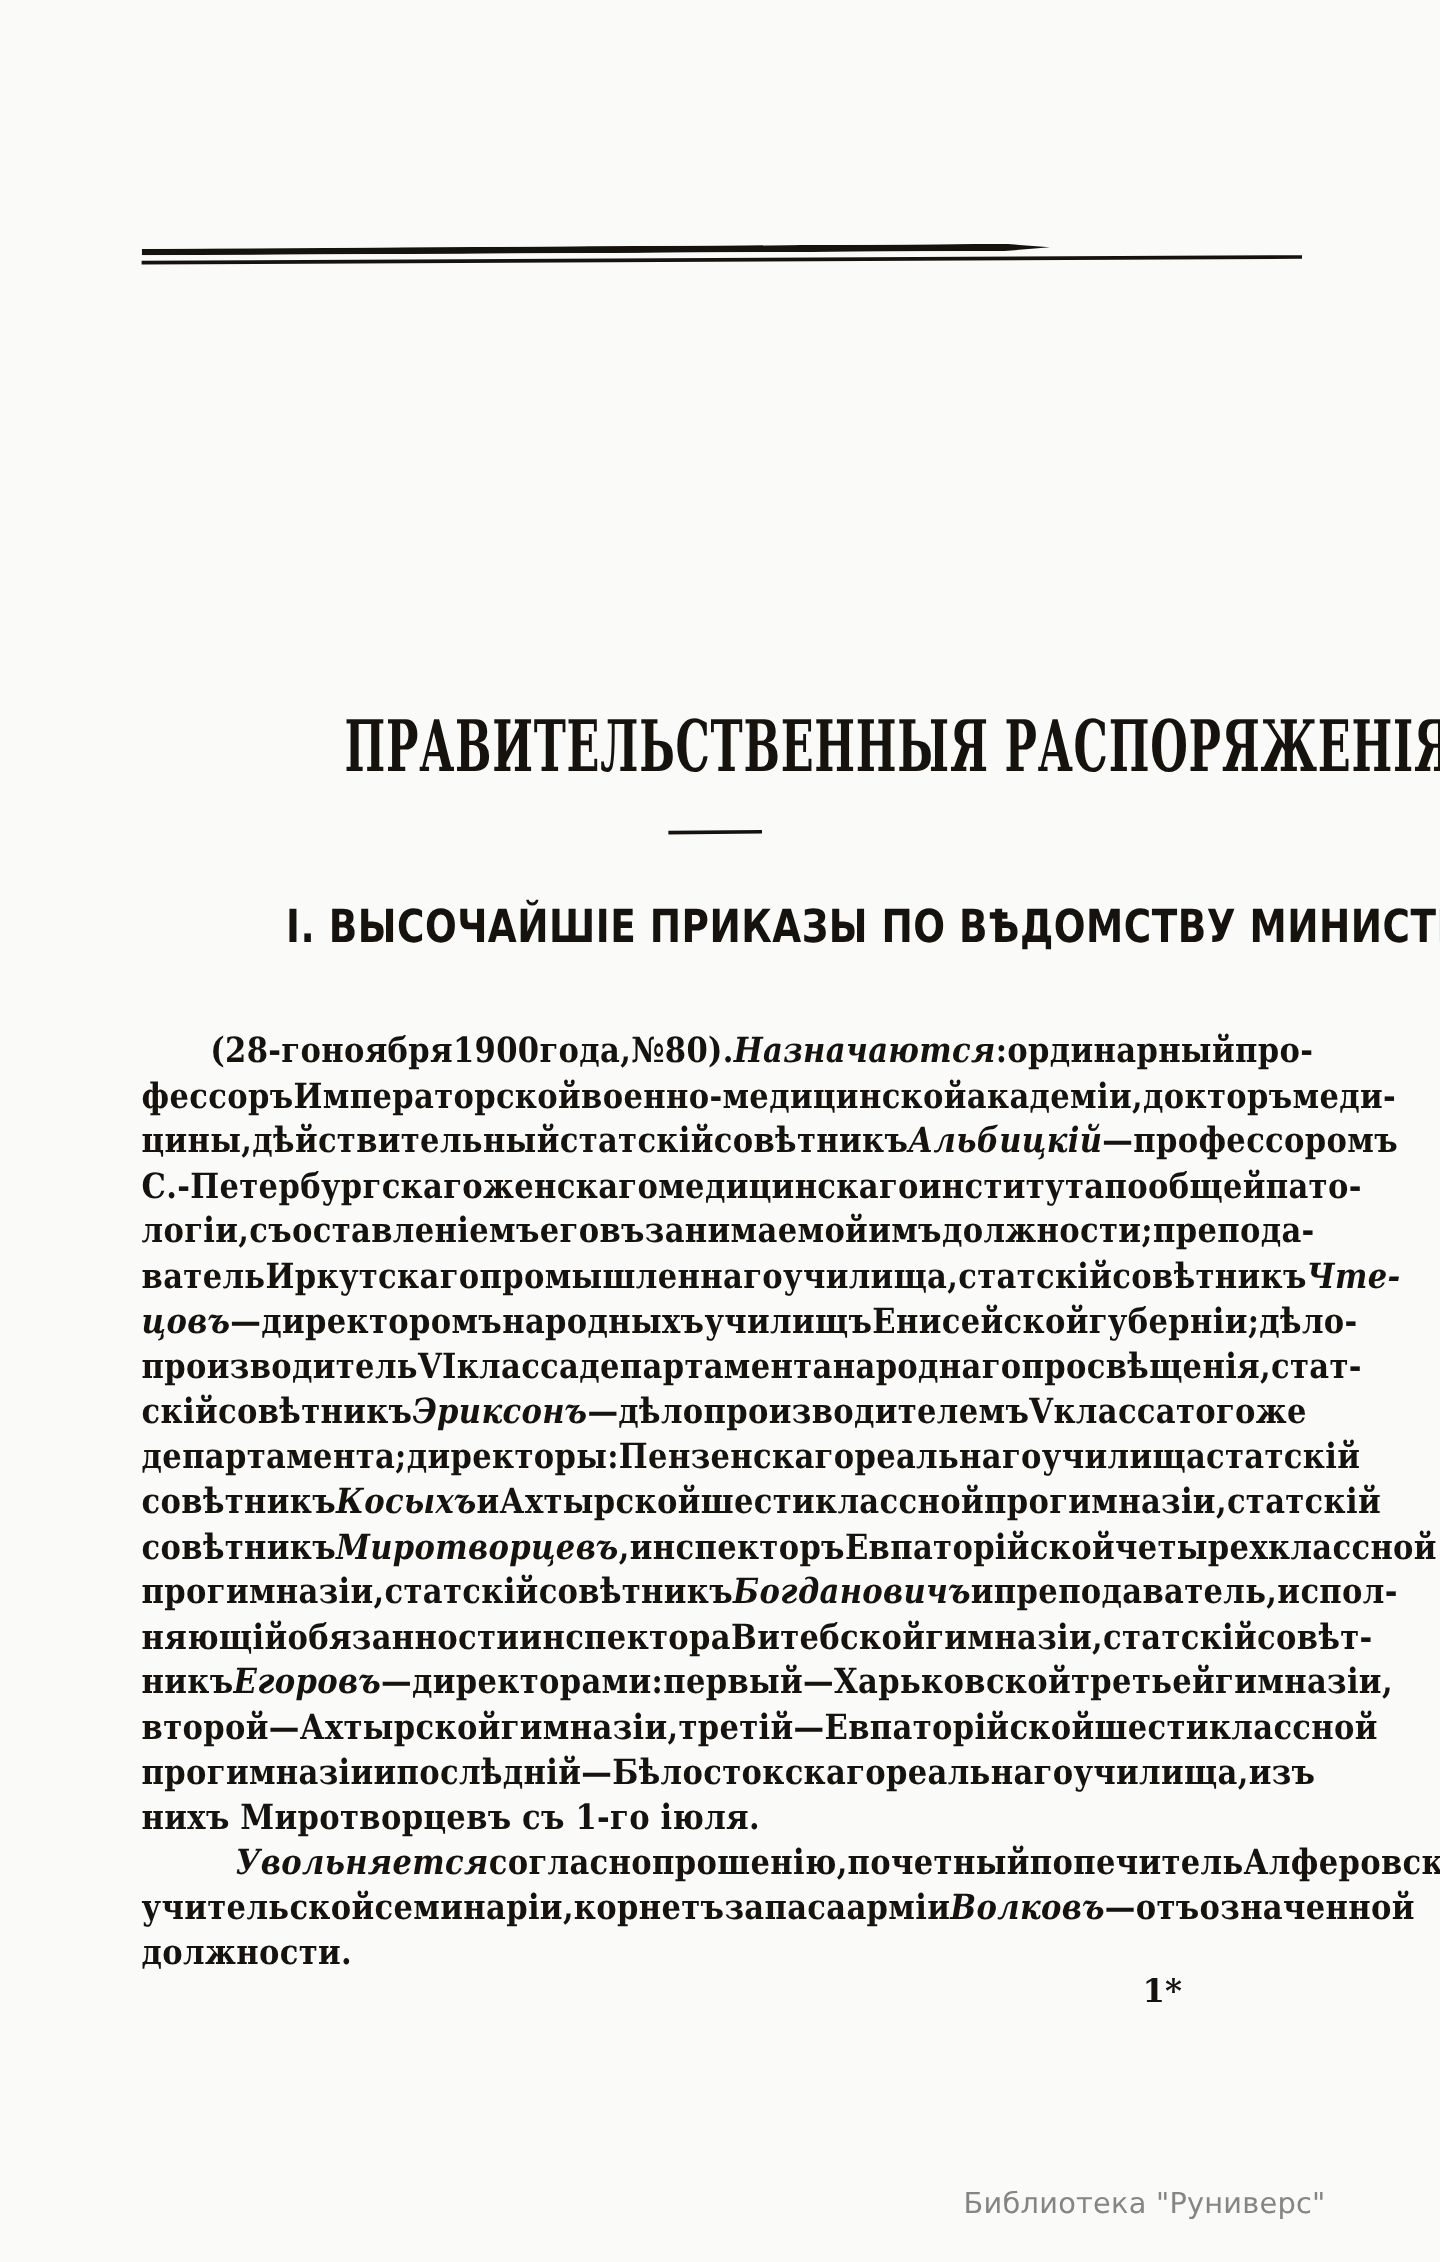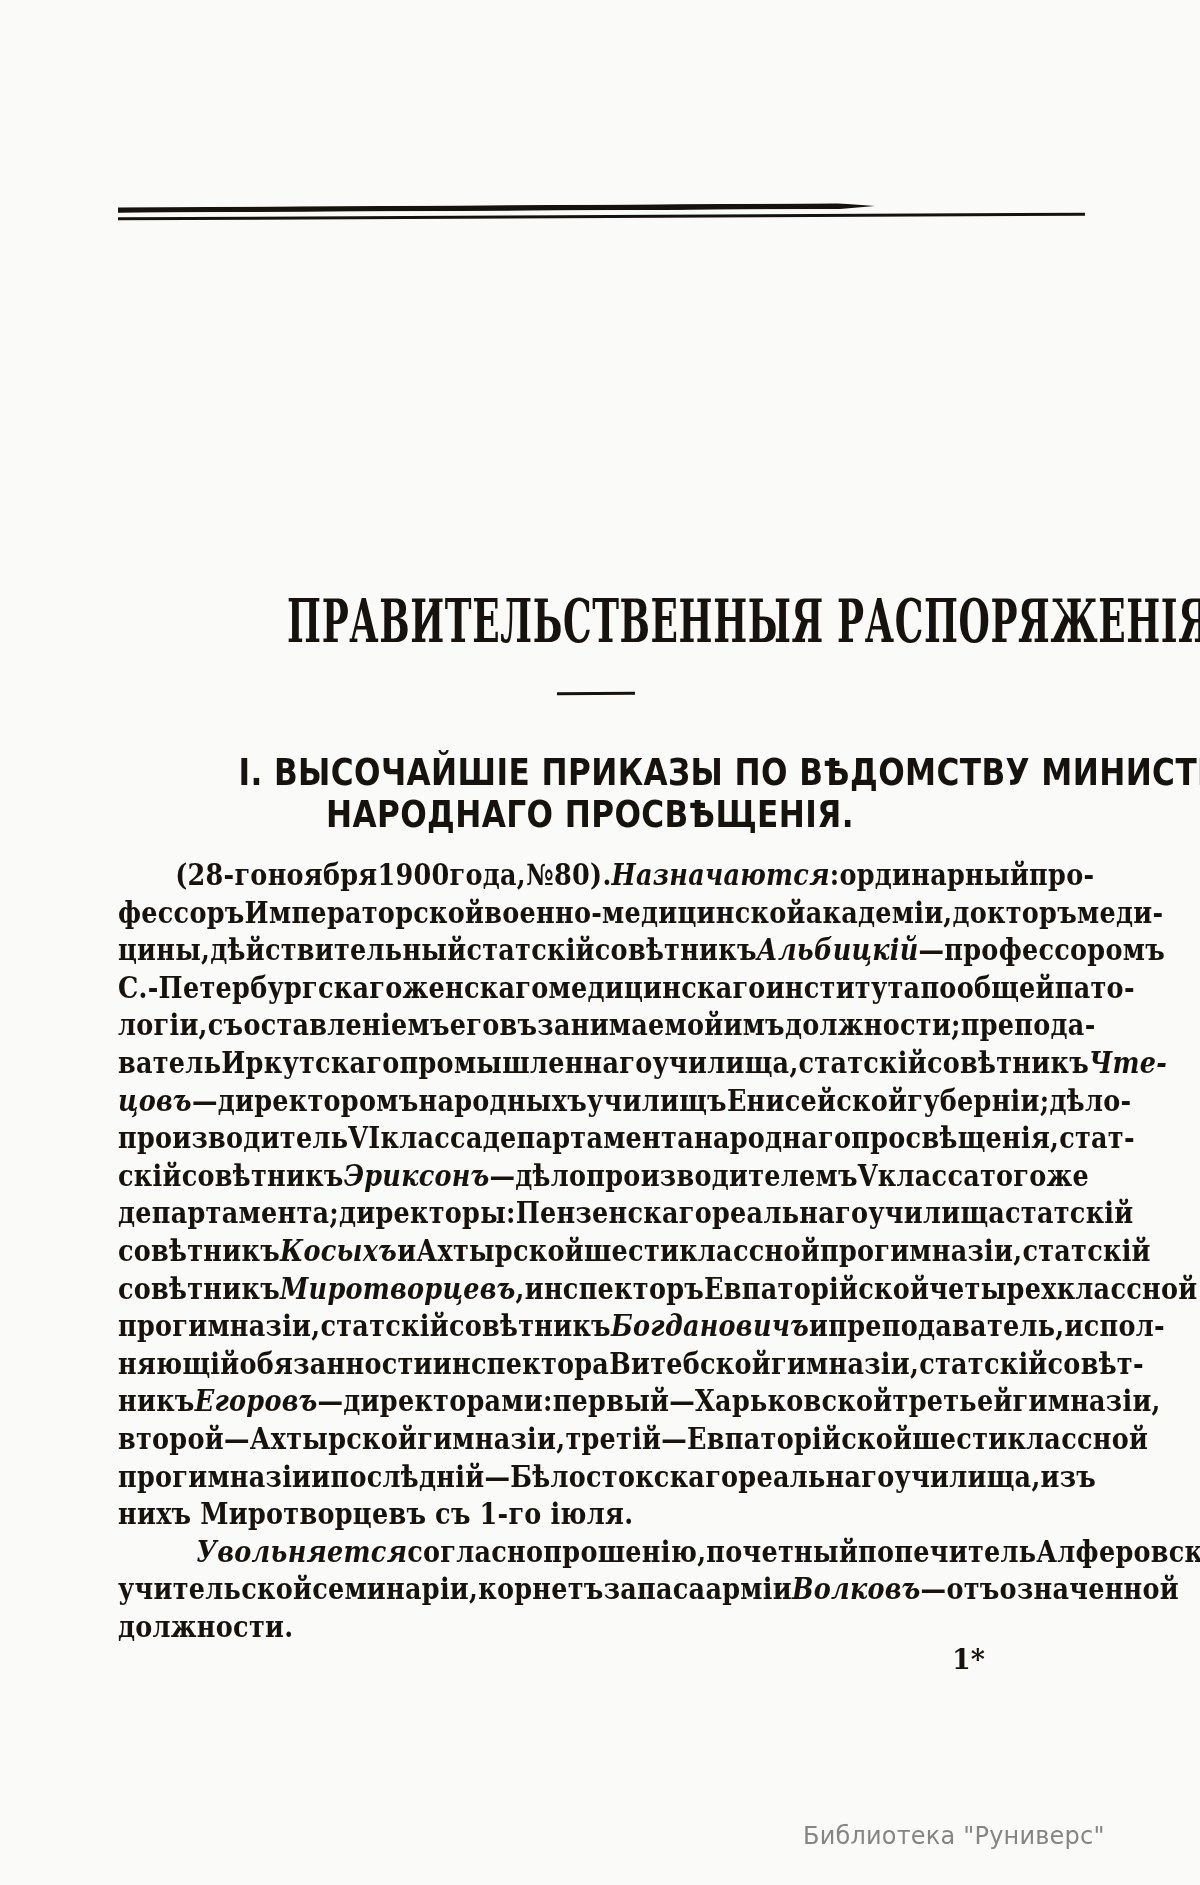--- a/index.html
+++ b/index.html
@@ -122,23 +122,20 @@
   <div class="doc-title">
     <span class="stretch">ПРАВИТЕЛЬСТВЕННЫЯ РАСПОРЯЖЕНІЯ.</span>
   </div>
 
   <div class="title-divider"></div>
 
   <div class="section-heading">
     <div class="hline">
       <span class="stretch">І. ВЫСОЧАЙШІЕ ПРИКАЗЫ ПО ВѢДОМСТВУ МИНИСТЕРСТВА</span>
     </div>
-    <div class="hline">
-      <span class="stretch">НАРОДНАГО ПРОСВѢЩЕНІЯ.</span>
-    </div>
   </div>
 
   <div class="body-text">
       <div class="line indent1">
         <span><span>(28-го</span></span>
         <span><span>ноября</span></span>
         <span><span>1900</span></span>
         <span><span>года,</span></span>
         <span><span>№</span></span>
         <span><span>80).</span></span>

